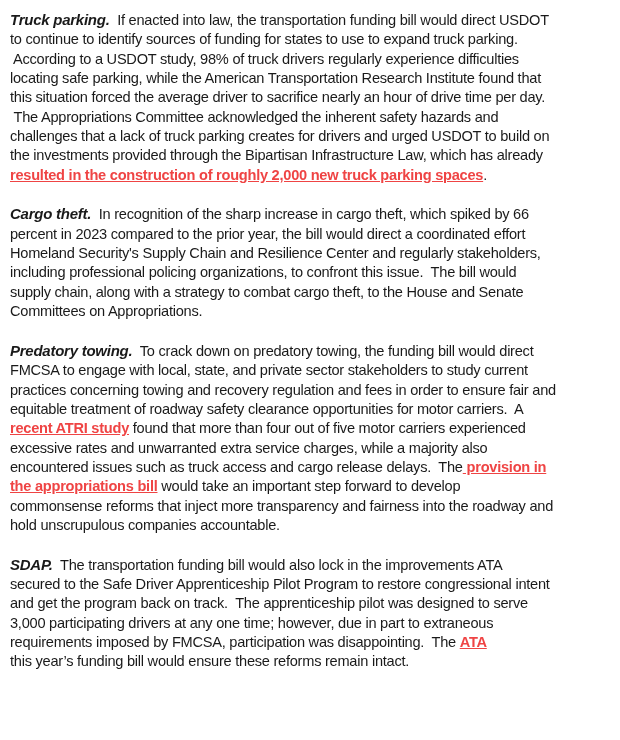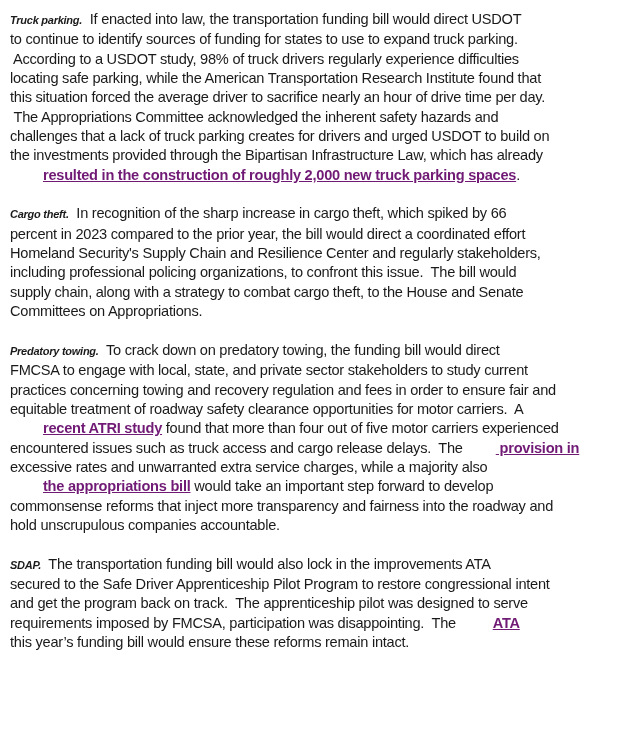--- a/index.html
+++ b/index.html
@@ -5,22 +5,22 @@
   html, body { margin:0; padding:0; background:#ffffff; }
   body { width:620px; height:740px; overflow:hidden; }
   .doc {
     position:absolute; left:10px; top:10px; width:605px;
     font-family: "Liberation Sans", sans-serif;
     font-size:14.6px; line-height:19.35px; color:#1a1a1a;
     letter-spacing:-0.25px;
   }
   .para { margin:0 0 19.35px 0; }
   .line { display:block; white-space:nowrap; }
-  .head { font-weight:bold; font-style:italic; font-size:11px; }
-  a { color:#701a75; font-weight:bold; text-decoration:underline;margin-left:33px; }
+  .head { font-weight:bold; font-style:italic; font-size:15px; }
+  a { color:#ef4444; font-weight:bold; text-decoration:underline; }
 </style>
 </head>
 <body>
 
 <div class="doc">
 
   <div class="para">
     <span class="line"><span class="head">Truck parking.</span><span style="white-space:pre">  If enacted into law, the transportation funding bill would direct USDOT</span></span>
     <span class="line">to continue to identify sources of funding for states to use to expand truck parking.</span>
     <span class="line" style="white-space:pre"> According to a USDOT study, 98% of truck drivers regularly experience difficulties</span>
@@ -40,28 +40,29 @@
     <span class="line">supply chain, along with a strategy to combat cargo theft, to the House and Senate</span>
     <span class="line">Committees on Appropriations.</span>
   </div>
 
   <div class="para">
     <span class="line"><span class="head">Predatory towing.</span><span style="white-space:pre">  To crack down on predatory towing, the funding bill would direct</span></span>
     <span class="line">FMCSA to engage with local, state, and private sector stakeholders to study current</span>
     <span class="line">practices concerning towing and recovery regulation and fees in order to ensure fair and</span>
     <span class="line" style="white-space:pre">equitable treatment of roadway safety clearance opportunities for motor carriers.  A</span>
     <span class="line"><a href="#">recent ATRI study</a><span style="white-space:pre"> found that more than four out of five motor carriers experienced</span></span>
+    <span class="line">excessive rates and unwarranted extra service charges, while a majority also</span>
     <span class="line" style="white-space:pre"><span>encountered issues such as truck access and cargo release delays.  The</span><a href="#"> provision in</a></span>
-    <span class="line">excessive rates and unwarranted extra service charges, while a majority also</span>
     <span class="line" style="white-space:pre"><a href="#">the appropriations bill</a><span> would take an important step forward to develop</span></span>
     <span class="line">commonsense reforms that inject more transparency and fairness into the roadway and</span>
     <span class="line">hold unscrupulous companies accountable.</span>
   </div>
 
   <div class="para">
     <span class="line"><span class="head">SDAP.</span><span style="white-space:pre">  The transportation funding bill would also lock in the improvements ATA</span></span>
     <span class="line">secured to the Safe Driver Apprenticeship Pilot Program to restore congressional intent</span>
     <span class="line" style="white-space:pre">and get the program back on track.  The apprenticeship pilot was designed to serve</span>
+    <span class="line">3,000 participating drivers at any one time; however, due in part to extraneous</span>
     <span class="line" style="white-space:pre"><span>requirements imposed by FMCSA, participation was disappointing.  The </span><a href="#">ATA</a></span>
     <span class="line">this year’s funding bill would ensure these reforms remain intact.</span>
   </div>
 
 </div>
 
 </body></html>

